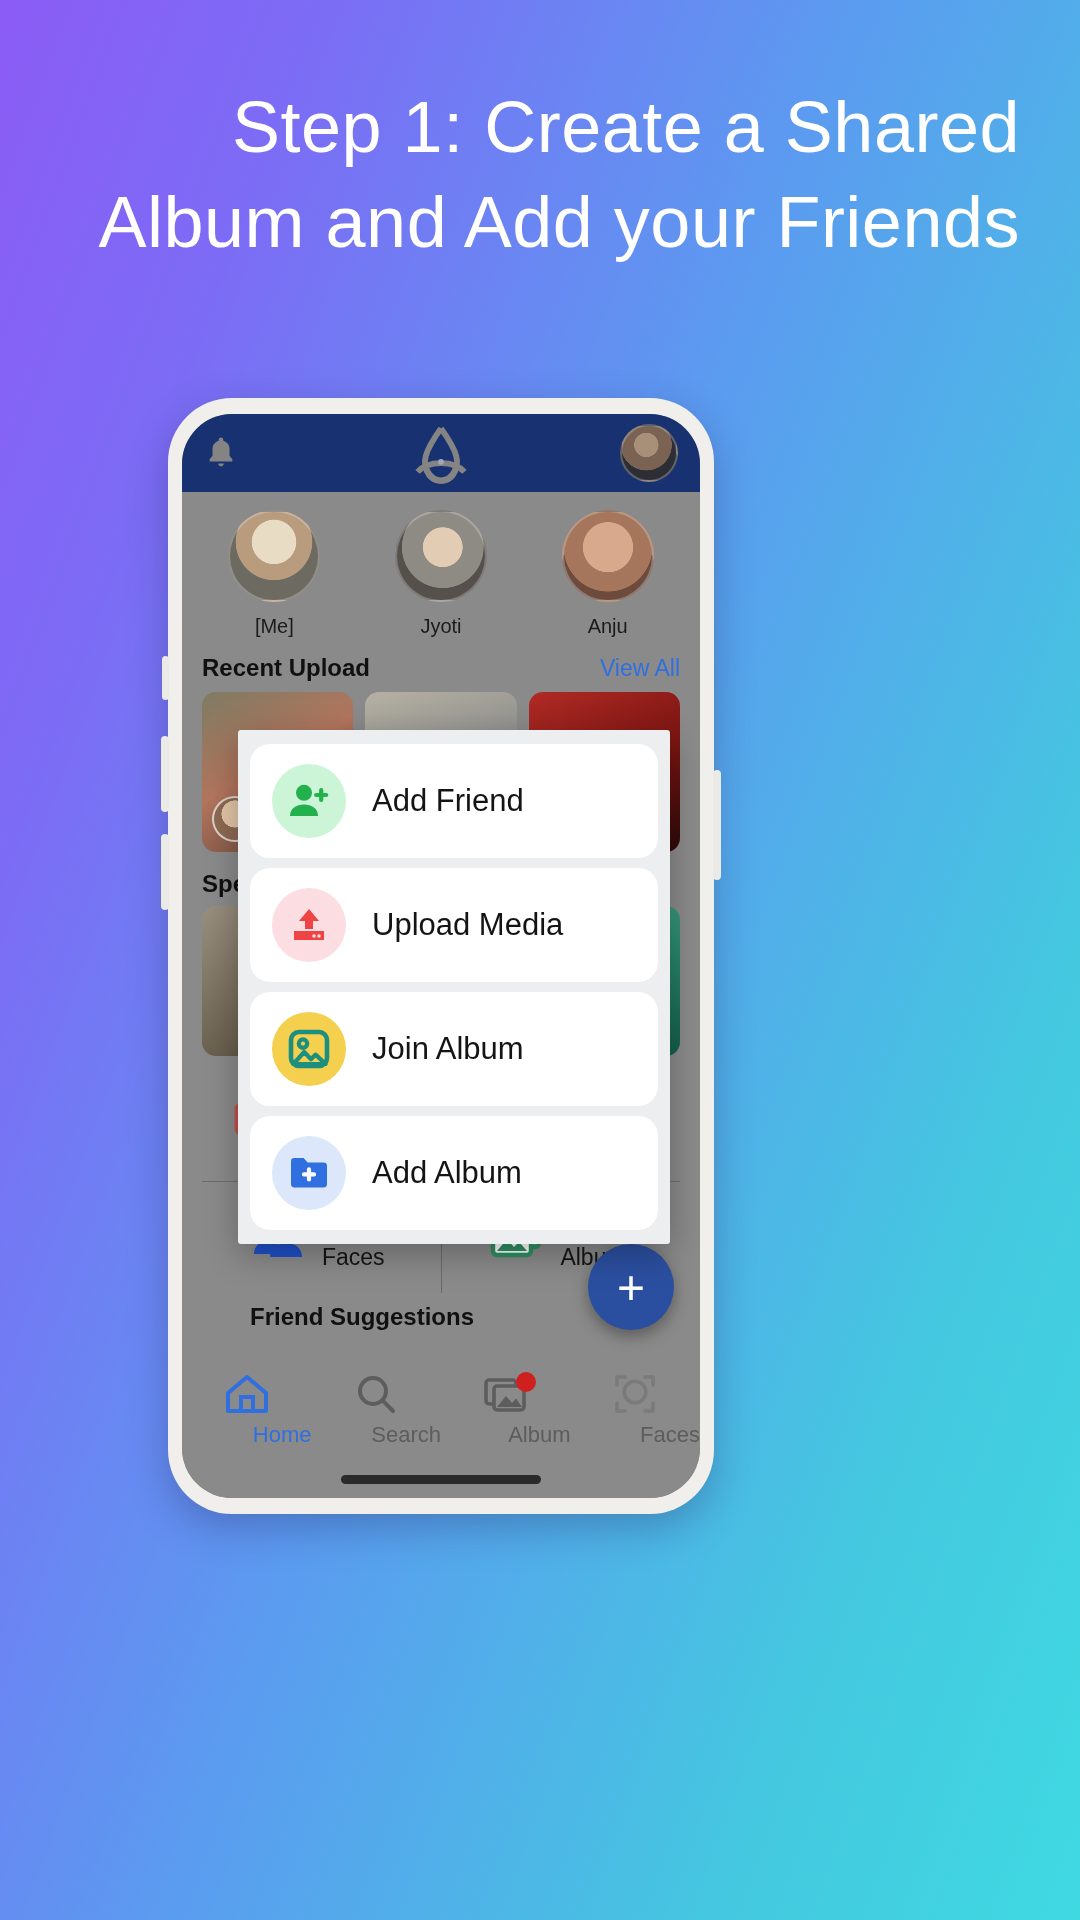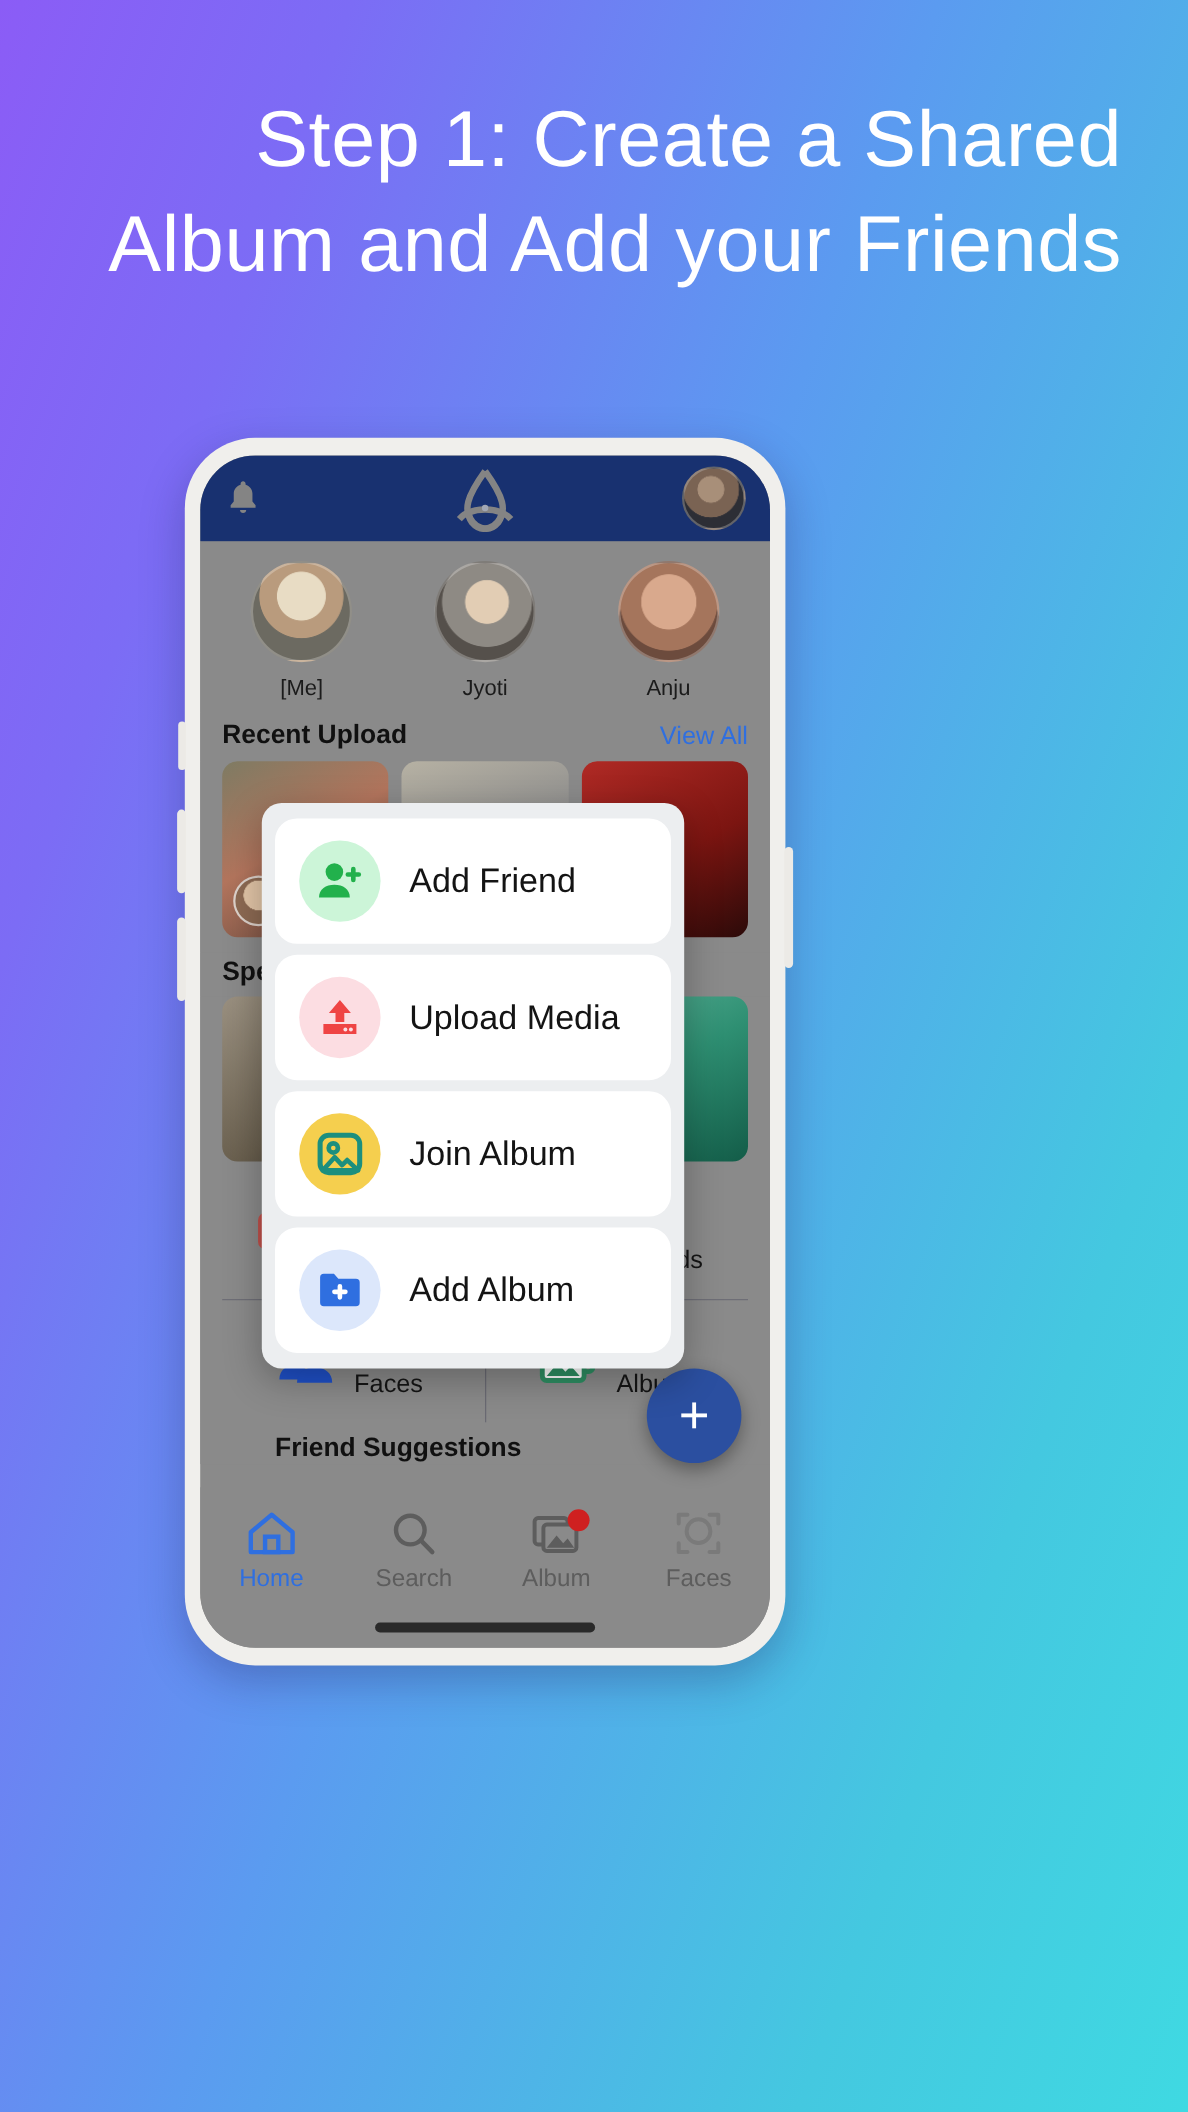--- a/index.html
+++ b/index.html
@@ -166,40 +166,40 @@
     z-index: 5;
   }
 
   
   .bottom-nav {
     position: absolute; left: 0; right: 0; bottom: 0;
     height: 146px;
     background: #8a8a8a;
     display: flex; align-items: flex-start; padding-top: 18px;
   }
-  .nav-item { flex: 1; text-align: center; position: relative; }
+  .nav-item { flex: 1; text-align: right; position: relative; }
   .nav-ic { height: 48px; display: flex; align-items: center; justify-content: center; }
   .nav-lbl { font-size: 22px; margin-top: 4px; color: #5d5d5d; }
   .nav-item.active .nav-lbl { color: #2f6fe0; }
   .nav-badge {
     position: absolute; width: 20px; height: 20px; border-radius: 50%;
     background: #cf2020; top: 2px; left: 50%; margin-left: 10px;
   }
   .home-indicator {
     position: absolute; bottom: 14px; left: 50%; transform: translateX(-50%);
     width: 200px; height: 9px; border-radius: 6px; background: #2a2a2a;
   }
 
   
   .modal {
     position: absolute;
     left: 56px; top: 316px;
-    width: 384px;
+    width: 432px;
     background: #eceef0;
-    border-radius: 18px;
+    border-radius: 3px;
     padding: 14px 12px;
     box-shadow: 0 10px 34px rgba(0,0,0,0.28);
     z-index: 8;
   }
   .modal-item {
     display: flex; align-items: center; gap: 26px;
     background: #ffffff;
     border-radius: 20px;
     padding: 20px 22px;
     margin-bottom: 10px;

